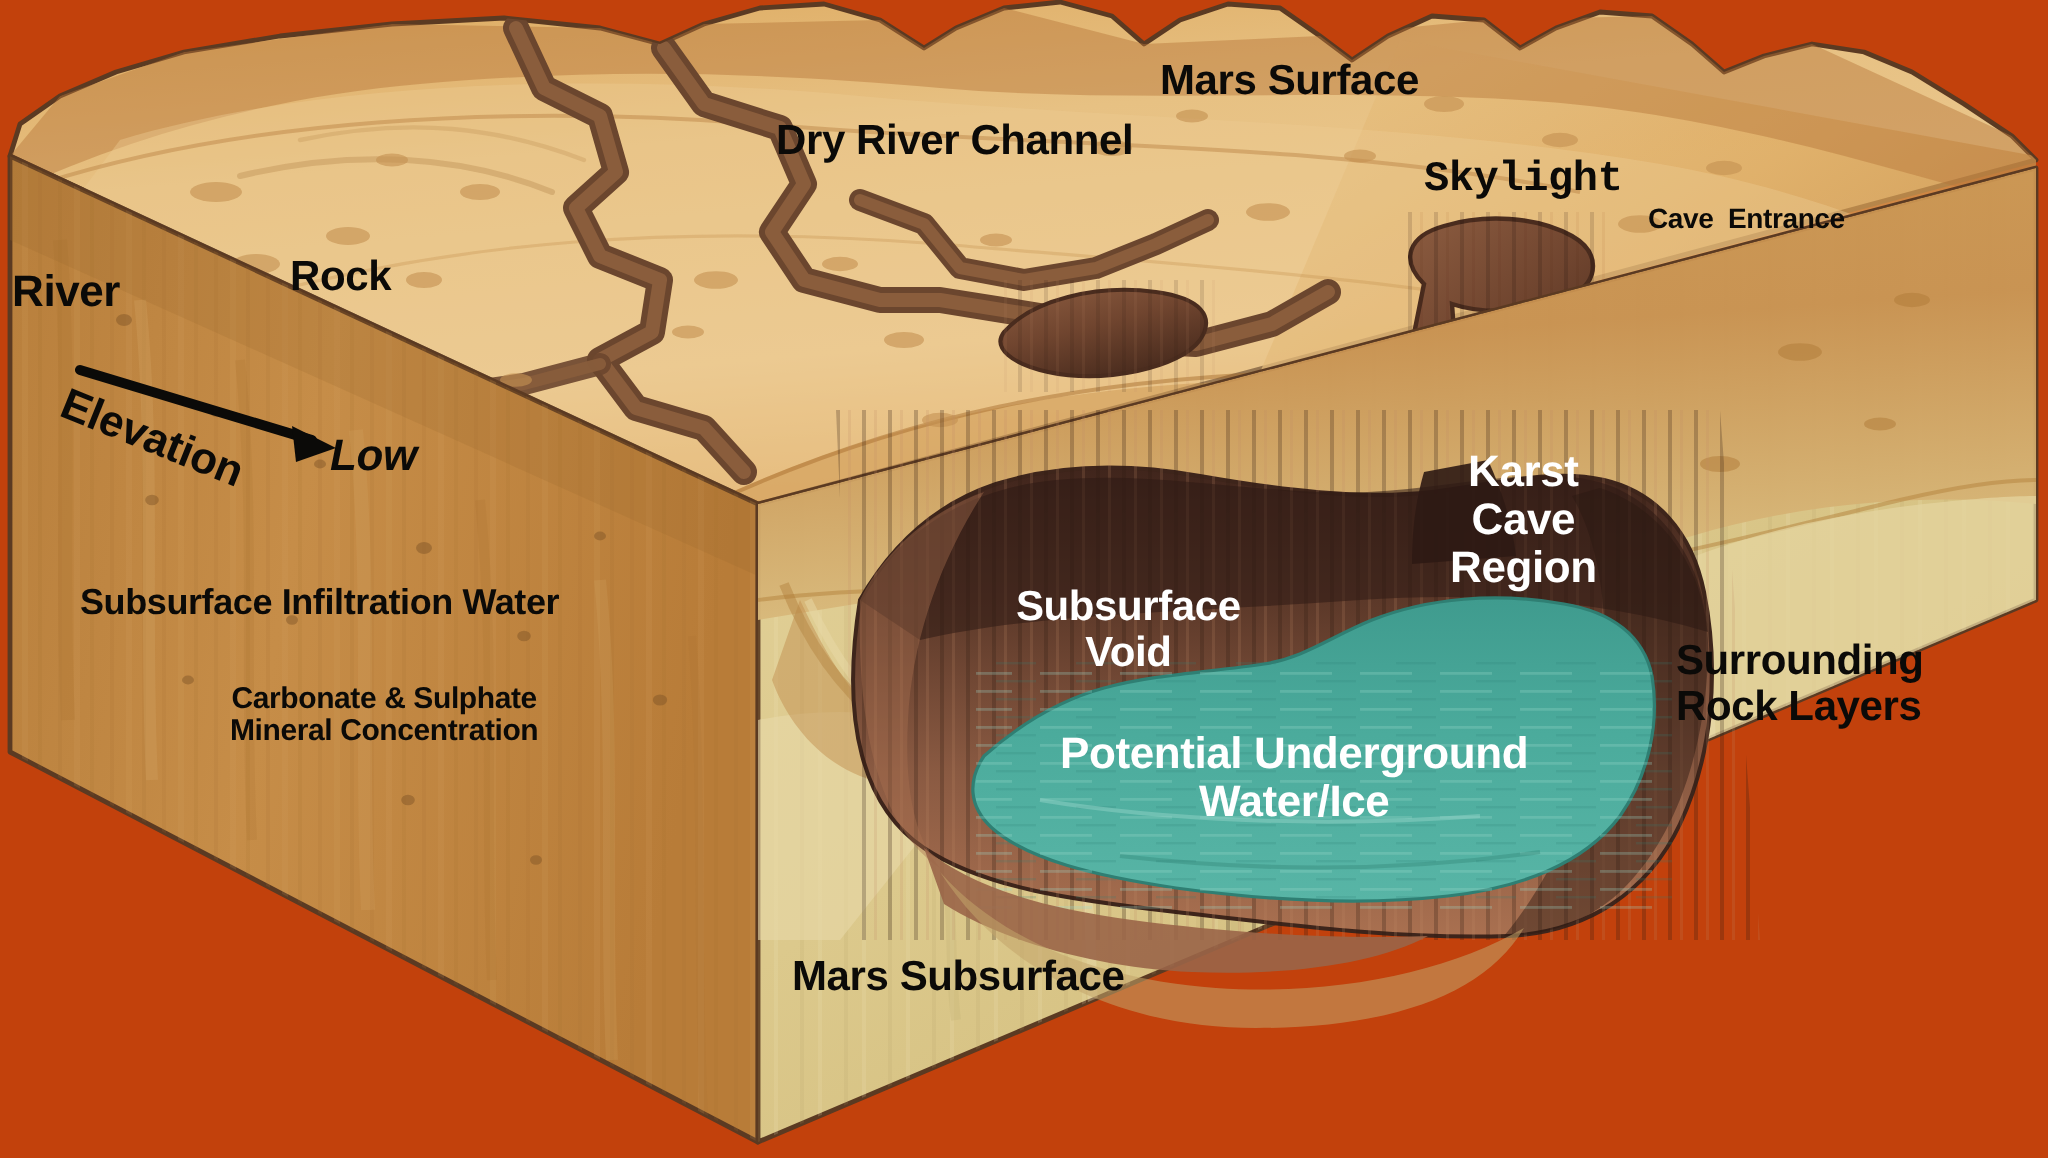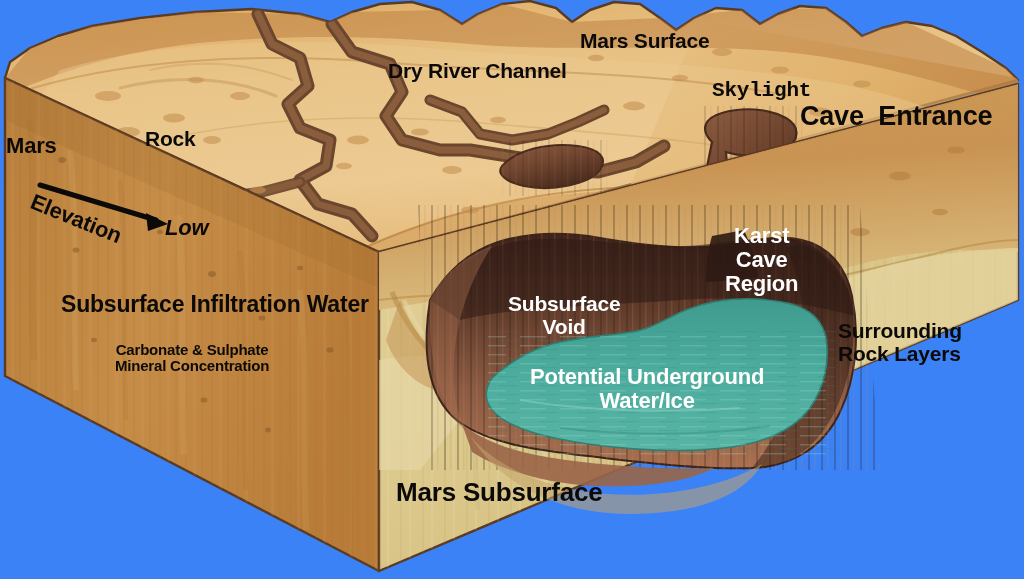--- a/index.html
+++ b/index.html
@@ -11,21 +11,21 @@
   body {
     width: 1024px;
     height: 579px;
     overflow: hidden;
     font-family: "Liberation Sans", sans-serif;
   }
   #stage {
     position: relative;
     width: 1024px;
     height: 579px;
-    background: #3b82f6;
+    background: #c2410c;
   }
   #scene {
     position: absolute;
     left: 0;
     top: 0;
     width: 1024px;
     height: 579px;
   }
   .lbl {
     position: absolute;
@@ -376,44 +376,44 @@
     </g>
 
   </svg>
 
   <div class="lbl lbl-dark lbl-l" style="left:580px; top:30px;  font-size:21px;">Mars Surface</div>
 
   <div class="lbl lbl-dark lbl-l" style="left:388px; top:60px;  font-size:21px;">Dry River Channel</div>
 
   <div class="lbl lbl-dark lbl-l" style="left:712px; top:80px;  font-size:21px;font-family:Liberation Mono, monospace;">Skylight</div>
 
-  <div class="lbl lbl-dark lbl-l" style="left:800px; top:102px; font-size:27px;">Cave  Entrance</div>
+  <div class="lbl lbl-dark lbl-l" style="left:824px; top:102px; font-size:14px;">Cave  Entrance</div>
 
 
   <div class="lbl lbl-dark lbl-l" style="left:145px; top:128px; font-size:21px;">Rock</div>
 
-  <div class="lbl lbl-dark lbl-l" style="left:6px;   top:134px; font-size:22px;">Mars</div>
+  <div class="lbl lbl-dark lbl-l" style="left:6px;   top:134px; font-size:22px;">River</div>
 
   <div class="lbl lbl-dark lbl-l" style="left:165px; top:216px; font-size:22px;font-style:italic;">Low</div>
 
   <div class="lbl lbl-dark lbl-l" style="left:36px; top:190px; font-size:22px; transform:rotate(22deg); transform-origin:left top;">Elevation</div>
 
-  <div class="lbl lbl-dark lbl-l" style="left:40px; top:292px; font-size:23px;margin-left:21px;">Subsurface Infiltration Water</div>
+  <div class="lbl lbl-dark lbl-l" style="left:40px; top:292px; font-size:18px;">Subsurface Infiltration Water</div>
 
   <div class="lbl lbl-dark lbl-c" style="left:115px; top:342px; font-size:15px;">Carbonate &amp; Sulphate
 Mineral Concentration</div>
 
   <div class="lbl lbl-light lbl-c" style="left:725px; top:224px; font-size:22px;">Karst
 Cave
 Region</div>
 
   <div class="lbl lbl-light lbl-l" style="left:508px; top:293px; font-size:21px;text-align:center;">Subsurface
 Void</div>
 
   <div class="lbl lbl-light lbl-c" style="left:530px; top:365px; font-size:22px;">Potential Underground
 Water/Ice</div>
 
   <div class="lbl lbl-dark lbl-l" style="left:838px; top:320px; font-size:21px;">Surrounding
 Rock Layers</div>
 
-  <div class="lbl lbl-dark lbl-l" style="left:396px; top:478px; font-size:26px;">Mars Subsurface</div>
+  <div class="lbl lbl-dark lbl-l" style="left:396px; top:478px; font-size:21px;">Mars Subsurface</div>
 
 </div>
 
 </body></html>

